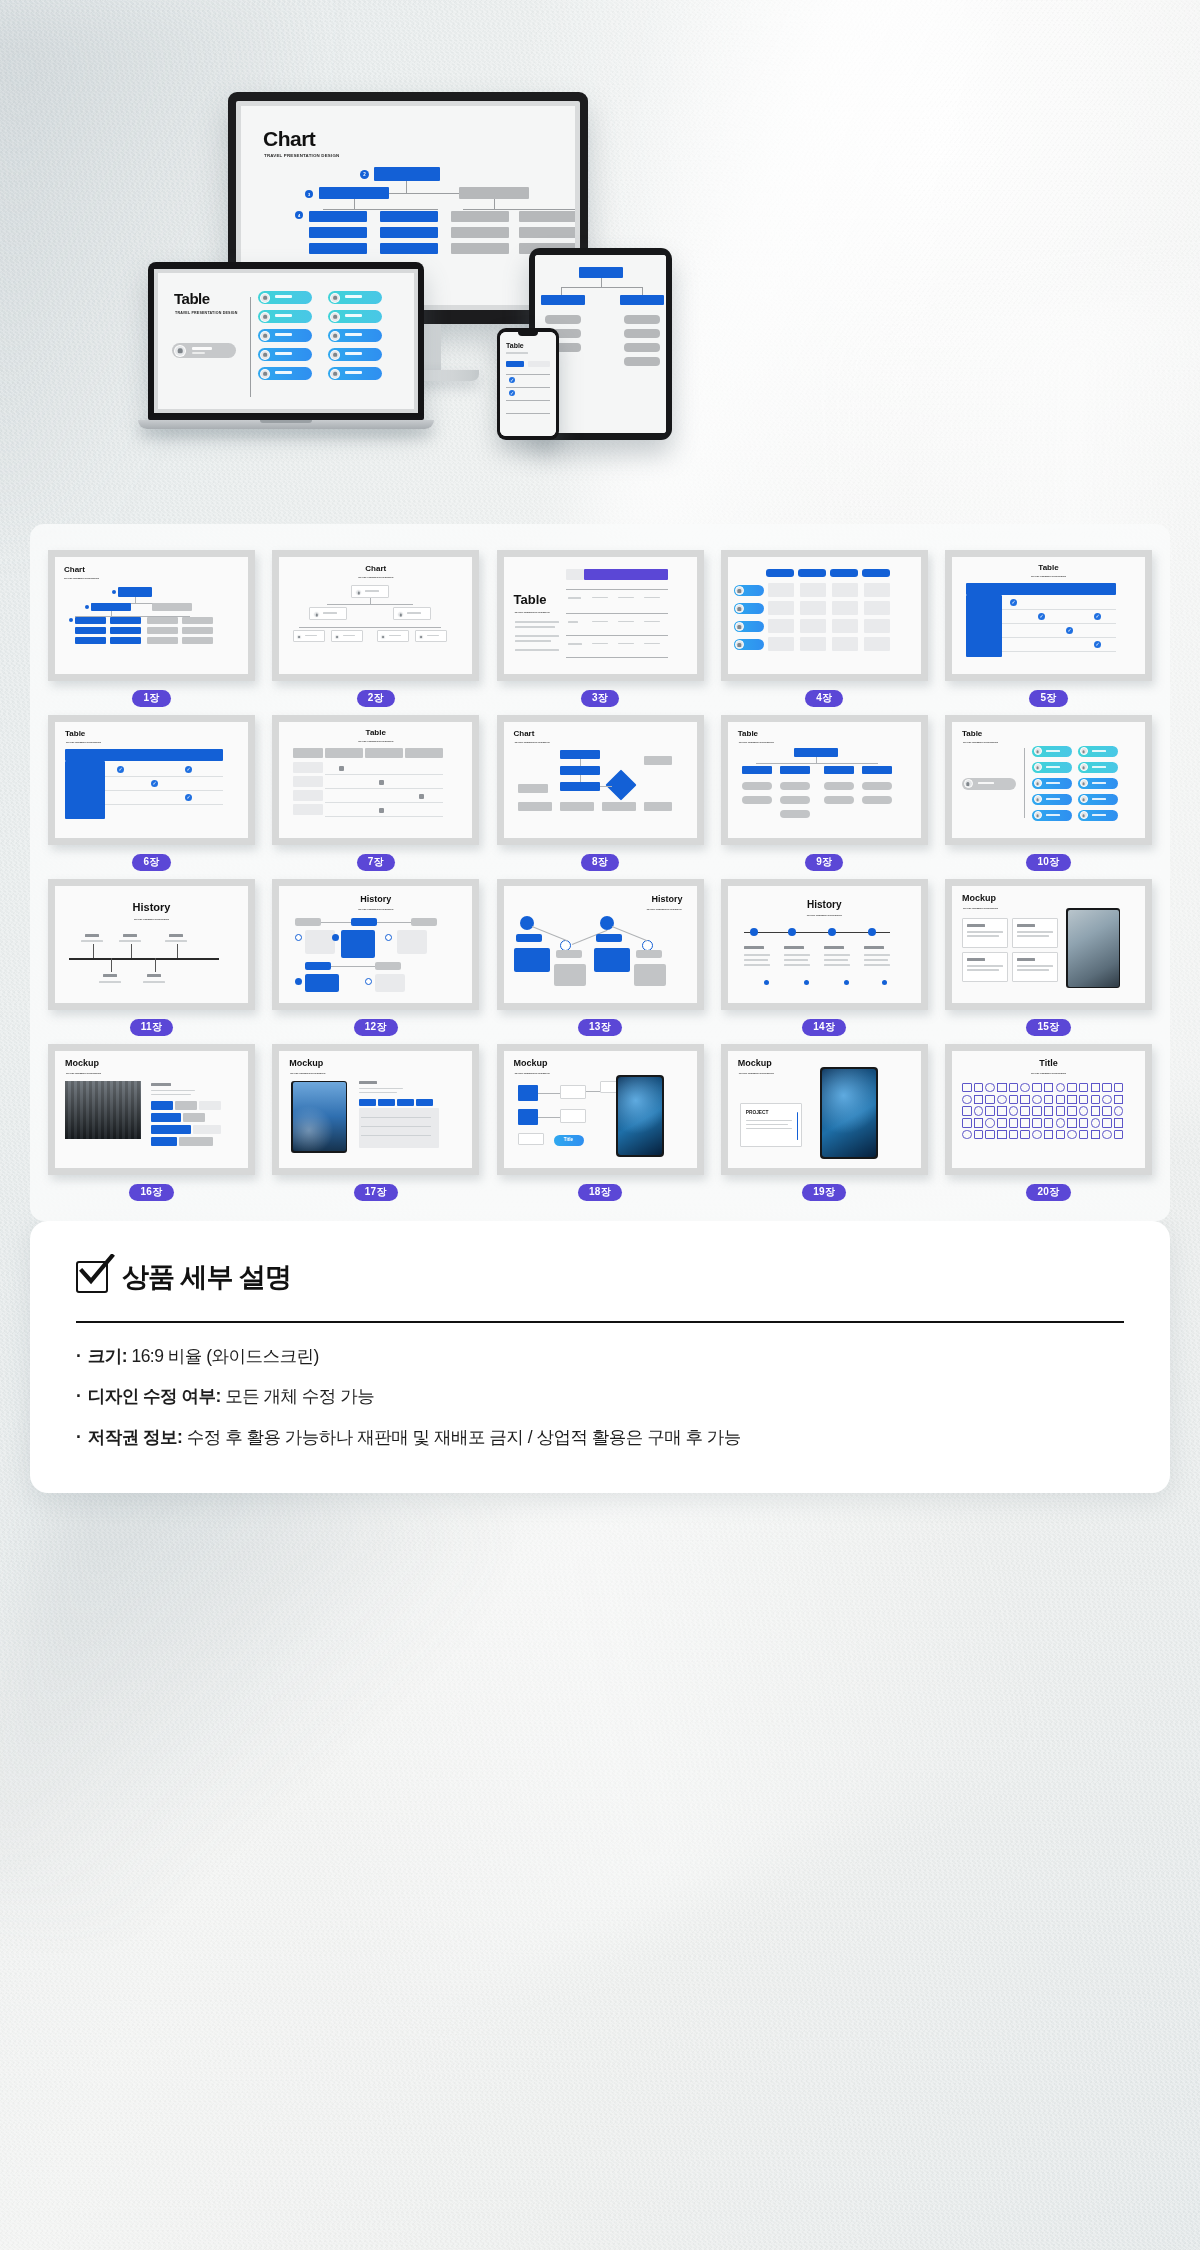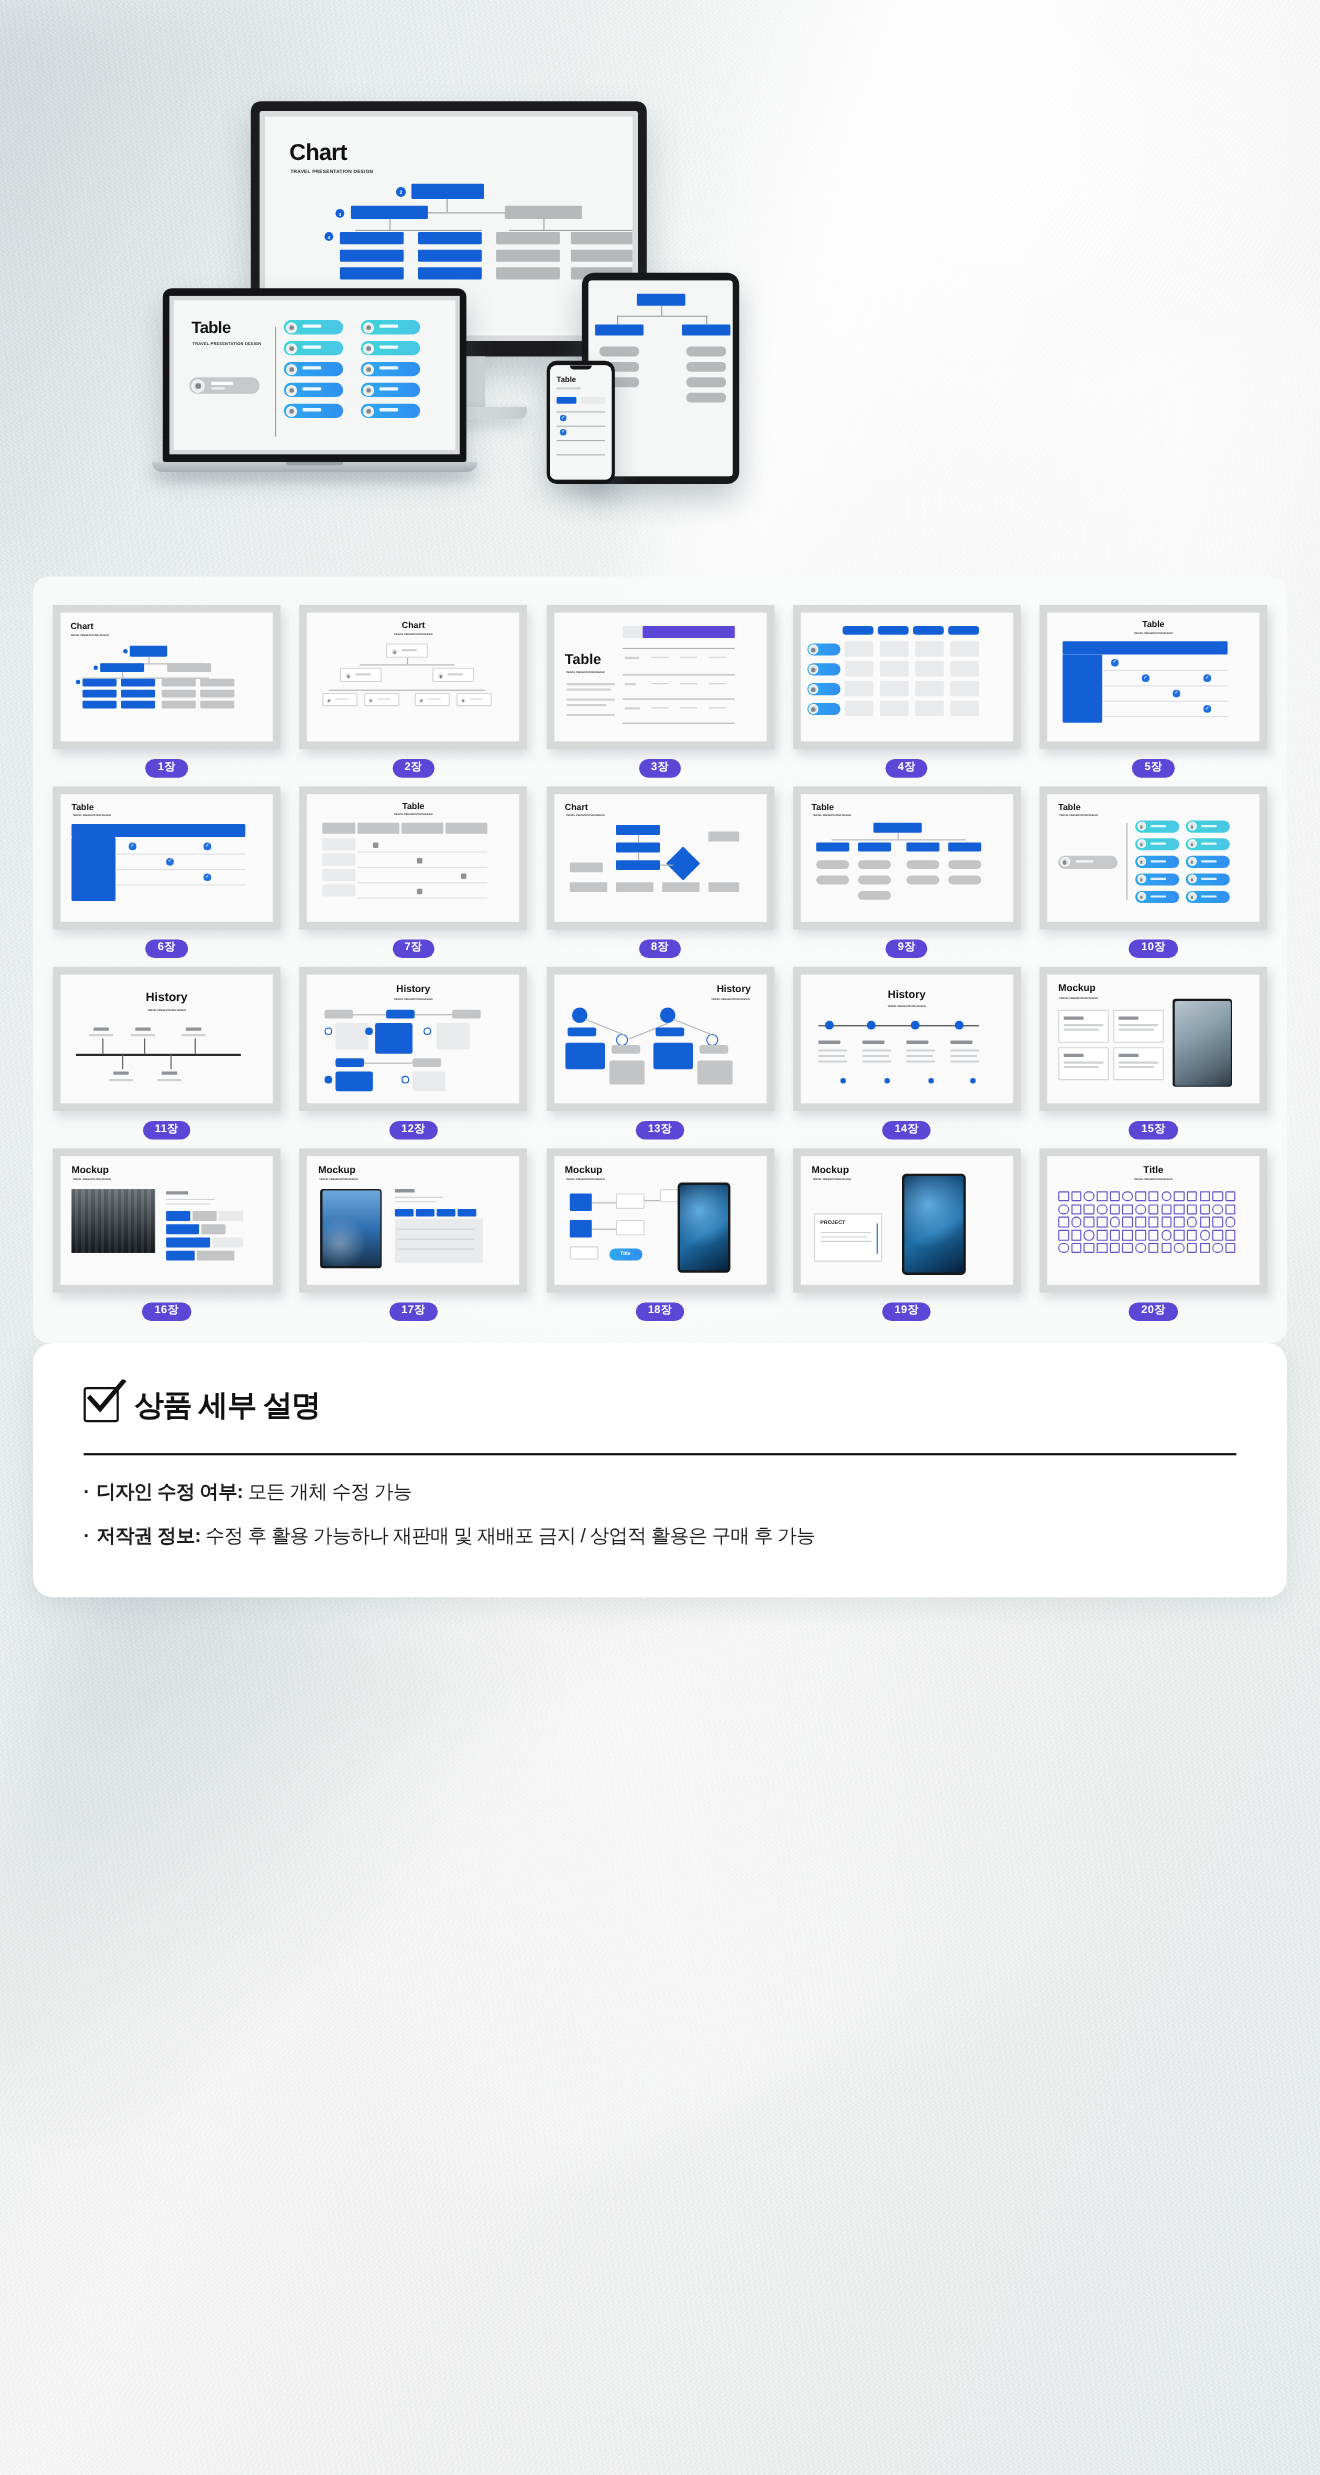--- a/index.html
+++ b/index.html
@@ -1153,20 +1153,25 @@
         <svg width="40" height="34" viewBox="0 0 40 34" aria-hidden="true">
           <path d="M6 17 L15 27 L36 2" stroke="#111" stroke-width="4.2" fill="none" stroke-linecap="square"></path>
         </svg>
       </div>
       <div class="detail-title">상품 세부 설명</div>
     </div>
     <div class="detail-rule"></div>
     <ul class="detail-list">
       <li>
         <span class="d-bullet">·</span>
+        <span class="d-key">크기:</span>
+        <span>16:9 비율 (와이드스크린)</span>
+      </li>
+      <li>
+        <span class="d-bullet">·</span>
         <span class="d-key">디자인 수정 여부:</span>
         <span>모든 개체 수정 가능</span>
       </li>
       <li>
         <span class="d-bullet">·</span>
         <span class="d-key">저작권 정보:</span>
         <span>수정 후 활용 가능하나 재판매 및 재배포 금지 / 상업적 활용은 구매 후 가능</span>
       </li>
     </ul>
   </section>

